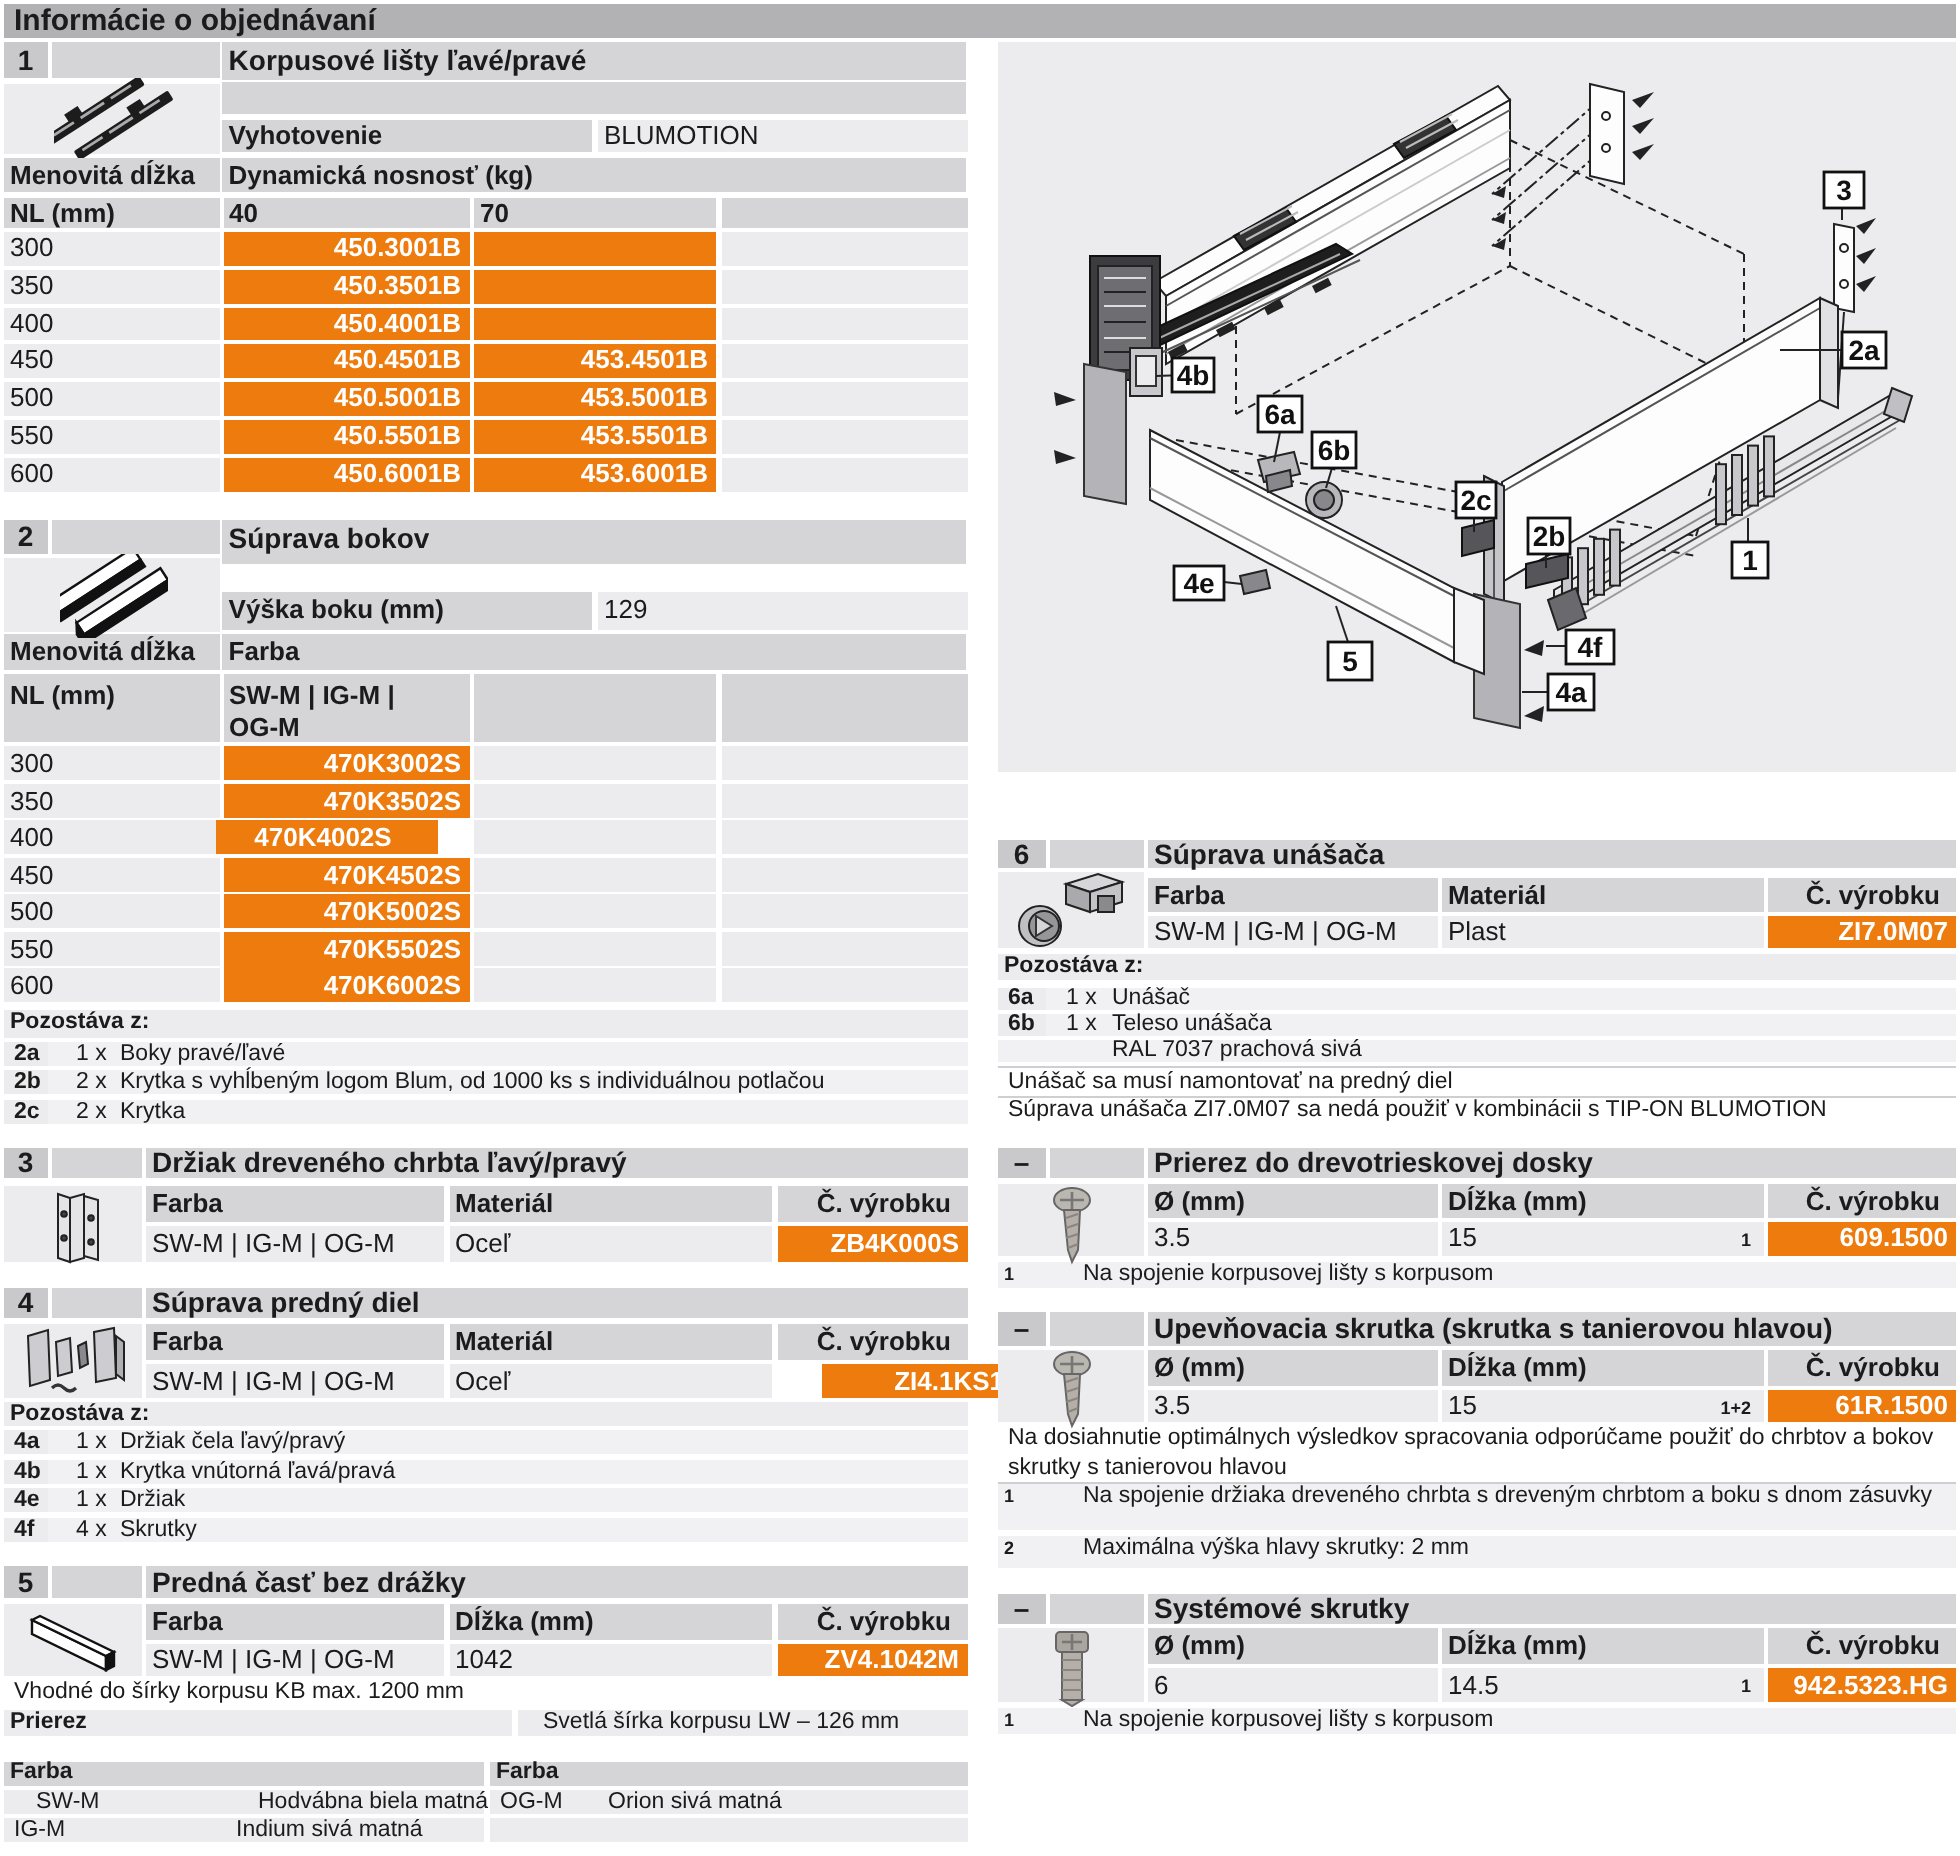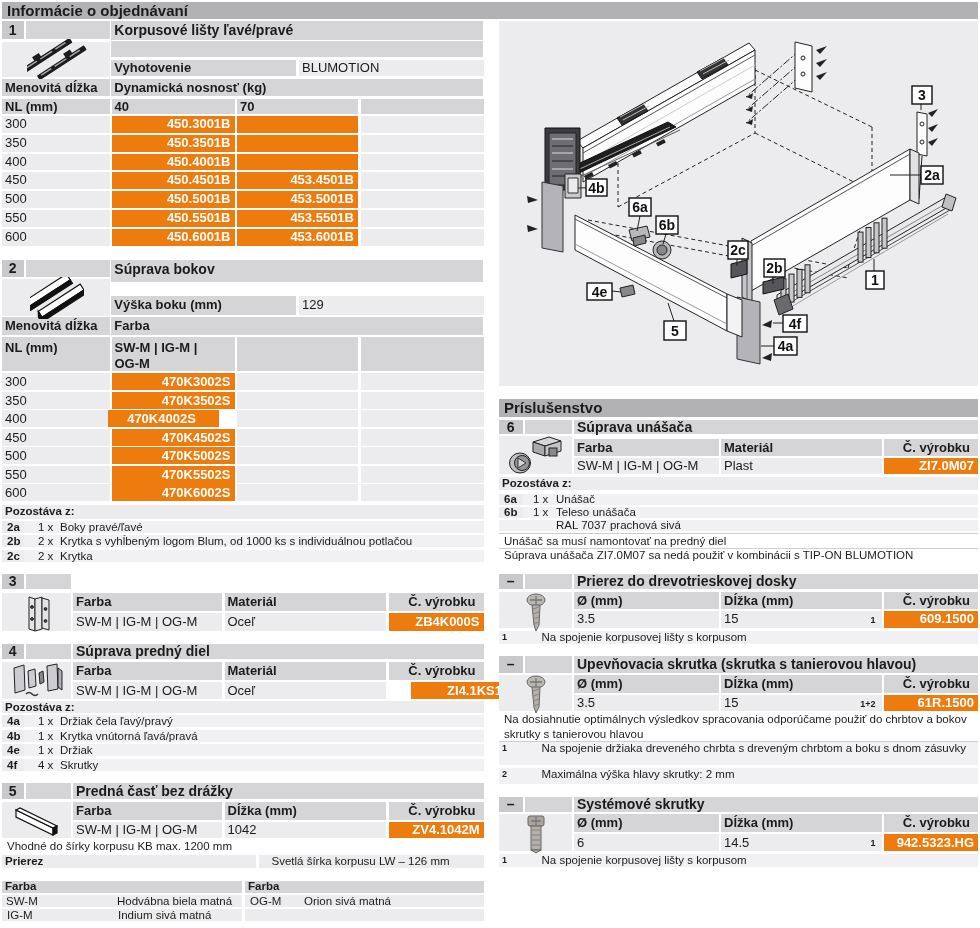--- a/index.html
+++ b/index.html
@@ -111,20 +111,21 @@
 <div class="g4" style="left:2px;top:535.2px;width:481.5px;height:12px;line-height:12px;"></div>
 <div class="g3 b t11" style="left:2px;top:535.2px;width:21.5px;height:12px;line-height:12px;line-height:12px;padding-left:5px;">2b</div>
 <div class="txt t11" style="left:38px;top:535.2px;width:22px;height:12px;line-height:12px;line-height:12px;">2 x</div>
 <div class="txt t11" style="left:60px;top:535.2px;width:420px;height:12px;line-height:12px;line-height:12px;">Krytka s vyhĺbeným logom Blum, od 1000 ks s individuálnou potlačou</div>
 <div class="g4" style="left:2px;top:549.9000000000001px;width:481.5px;height:12px;line-height:12px;"></div>
 <div class="g3 b t11" style="left:2px;top:549.9000000000001px;width:21.5px;height:12px;line-height:12px;line-height:12px;padding-left:5px;">2c</div>
 <div class="txt t11" style="left:38px;top:549.9000000000001px;width:22px;height:12px;line-height:12px;line-height:12px;">2 x</div>
 <div class="txt t11" style="left:60px;top:549.9000000000001px;width:420px;height:12px;line-height:12px;line-height:12px;">Krytka</div>
 <div class="gn b t13" style="left:2px;top:574px;width:21.5px;height:15px;line-height:15px;text-align:center;line-height:15px;">3</div>
 <div class="g2" style="left:25.5px;top:574px;width:45.5px;height:15px;line-height:15px;"></div>
+<div class="g2 b t13 pl" style="left:73px;top:574px;width:410.5px;height:15px;line-height:15px;line-height:15px;">Držiak dreveného chrbta ľavý/pravý</div>
 <div class="g3" style="left:2px;top:592.5px;width:69px;height:38px;line-height:38px;"></div>
 <div class="g2 b t12 pl" style="left:73px;top:592.5px;width:149px;height:18px;line-height:18px;">Farba</div>
 <div class="g2 b t12 pl" style="left:224.5px;top:592.5px;width:161.5px;height:18px;line-height:18px;">Materiál</div>
 <div class="g2 b t12 pr" style="left:388.5px;top:592.5px;width:95px;height:18px;line-height:18px;">Č. výrobku</div>
 <div class="g3 t12 pl" style="left:73px;top:613px;width:149px;height:17.5px;line-height:17.5px;">SW-M | IG-M | OG-M</div>
 <div class="g3 t12 pl" style="left:224.5px;top:613px;width:161.5px;height:17.5px;line-height:17.5px;">Oceľ</div>
 <div class="org" style="left:388.5px;top:613px;width:95px;height:17.5px;line-height:17.5px;">ZB4K000S</div>
 <div class="gn b t13" style="left:2px;top:644px;width:21.5px;height:15px;line-height:15px;text-align:center;line-height:15px;">4</div>
 <div class="g2" style="left:25.5px;top:644px;width:45.5px;height:15px;line-height:15px;"></div>
 <div class="g2 b t13 pl" style="left:73px;top:644px;width:410.5px;height:15px;line-height:15px;line-height:15px;">Súprava predný diel</div>
@@ -160,25 +161,24 @@
 <div class="g2 b t12 pl" style="left:224.5px;top:801.5px;width:161.5px;height:18px;line-height:18px;">Dĺžka (mm)</div>
 <div class="g2 b t12 pr" style="left:388.5px;top:801.5px;width:95px;height:18px;line-height:18px;">Č. výrobku</div>
 <div class="g3 t12 pl" style="left:73px;top:821.5px;width:149px;height:16.5px;line-height:16.5px;">SW-M | IG-M | OG-M</div>
 <div class="g3 t12 pl" style="left:224.5px;top:821.5px;width:161.5px;height:16.5px;line-height:16.5px;">1042</div>
 <div class="org" style="left:388.5px;top:821.5px;width:95px;height:16.5px;line-height:16.5px;">ZV4.1042M</div>
 <div class="txt t11" style="left:7px;top:841px;width:440px;height:11.5px;line-height:11.5px;line-height:11.5px;">Vhodné do šírky korpusu KB max. 1200 mm</div>
 <div class="g3 b t11 pl" style="left:2px;top:854.5px;width:254px;height:13px;line-height:13px;line-height:13px;">Prierez</div>
 <div class="g3 t11" style="left:258.5px;top:854.5px;width:225px;height:13px;line-height:13px;line-height:13px;padding-left:13px;">Svetlá šírka korpusu LW – 126 mm</div>
 <div class="g2 b t11 pl" style="left:2px;top:881px;width:239.5px;height:11.5px;line-height:11.5px;line-height:11.5px;">Farba</div>
 <div class="g2 b t11 pl" style="left:245px;top:881px;width:238.5px;height:11.5px;line-height:11.5px;line-height:11.5px;">Farba</div>
-<div class="g3 t11" style="left:2px;top:894.5px;width:239.5px;height:12px;line-height:12px;line-height:12px;"><span style="padding-left:4px;display:inline-block;width:111px;">SW-M</span>Hodvábna biela matná</div>
+<div class="g3 t11" style="left:2px;top:894.5px;width:239.5px;height:12px;line-height:12px;line-height:12px;"><span style="padding-left:16px;display:inline-block;width:111px;">SW-M</span>Hodvábna biela matná</div>
 <div class="g3 t11" style="left:245px;top:894.5px;width:238.5px;height:12px;line-height:12px;line-height:12px;"><span style="padding-left:5px;display:inline-block;width:54px;">OG-M</span>Orion sivá matná</div>
 <div class="g3 t11" style="left:2px;top:908.5px;width:239.5px;height:12px;line-height:12px;line-height:12px;"><span style="padding-left:5px;display:inline-block;width:111px;">IG-M</span>Indium sivá matná</div>
 <div class="g3" style="left:245px;top:908.5px;width:238.5px;height:12px;line-height:12px;line-height:12px;"></div>
-<div class="g1 b t14" style="left:499px;top:398.5px;width:479px;height:18px;line-height:18px;padding-left:5px;">Príslušenstvo</div>
 <div class="gn b t13" style="left:499px;top:419.5px;width:23.5px;height:14px;line-height:14px;text-align:center;line-height:14px;">6</div>
 <div class="g2" style="left:525px;top:419.5px;width:47px;height:14px;line-height:14px;"></div>
 <div class="g2 b t13 pl" style="left:574px;top:419.5px;width:404px;height:14px;line-height:14px;line-height:14px;">Súprava unášača</div>
 <div class="g3" style="left:499px;top:436px;width:73px;height:38px;line-height:38px;"></div>
 <div class="g2 b t12 pl" style="left:574px;top:438.5px;width:144.5px;height:17px;line-height:17px;">Farba</div>
 <div class="g2 b t12 pl" style="left:721px;top:438.5px;width:160.5px;height:17px;line-height:17px;">Materiál</div>
 <div class="g2 b t12 pr" style="left:884px;top:438.5px;width:94px;height:17px;line-height:17px;">Č. výrobku</div>
 <div class="g3 t12 pl" style="left:574px;top:457.5px;width:144.5px;height:16.5px;line-height:16.5px;">SW-M | IG-M | OG-M</div>
 <div class="g3 t12 pl" style="left:721px;top:457.5px;width:160.5px;height:16.5px;line-height:16.5px;">Plast</div>
 <div class="org" style="left:884px;top:457.5px;width:94px;height:16.5px;line-height:16.5px;">ZI7.0M07</div>

